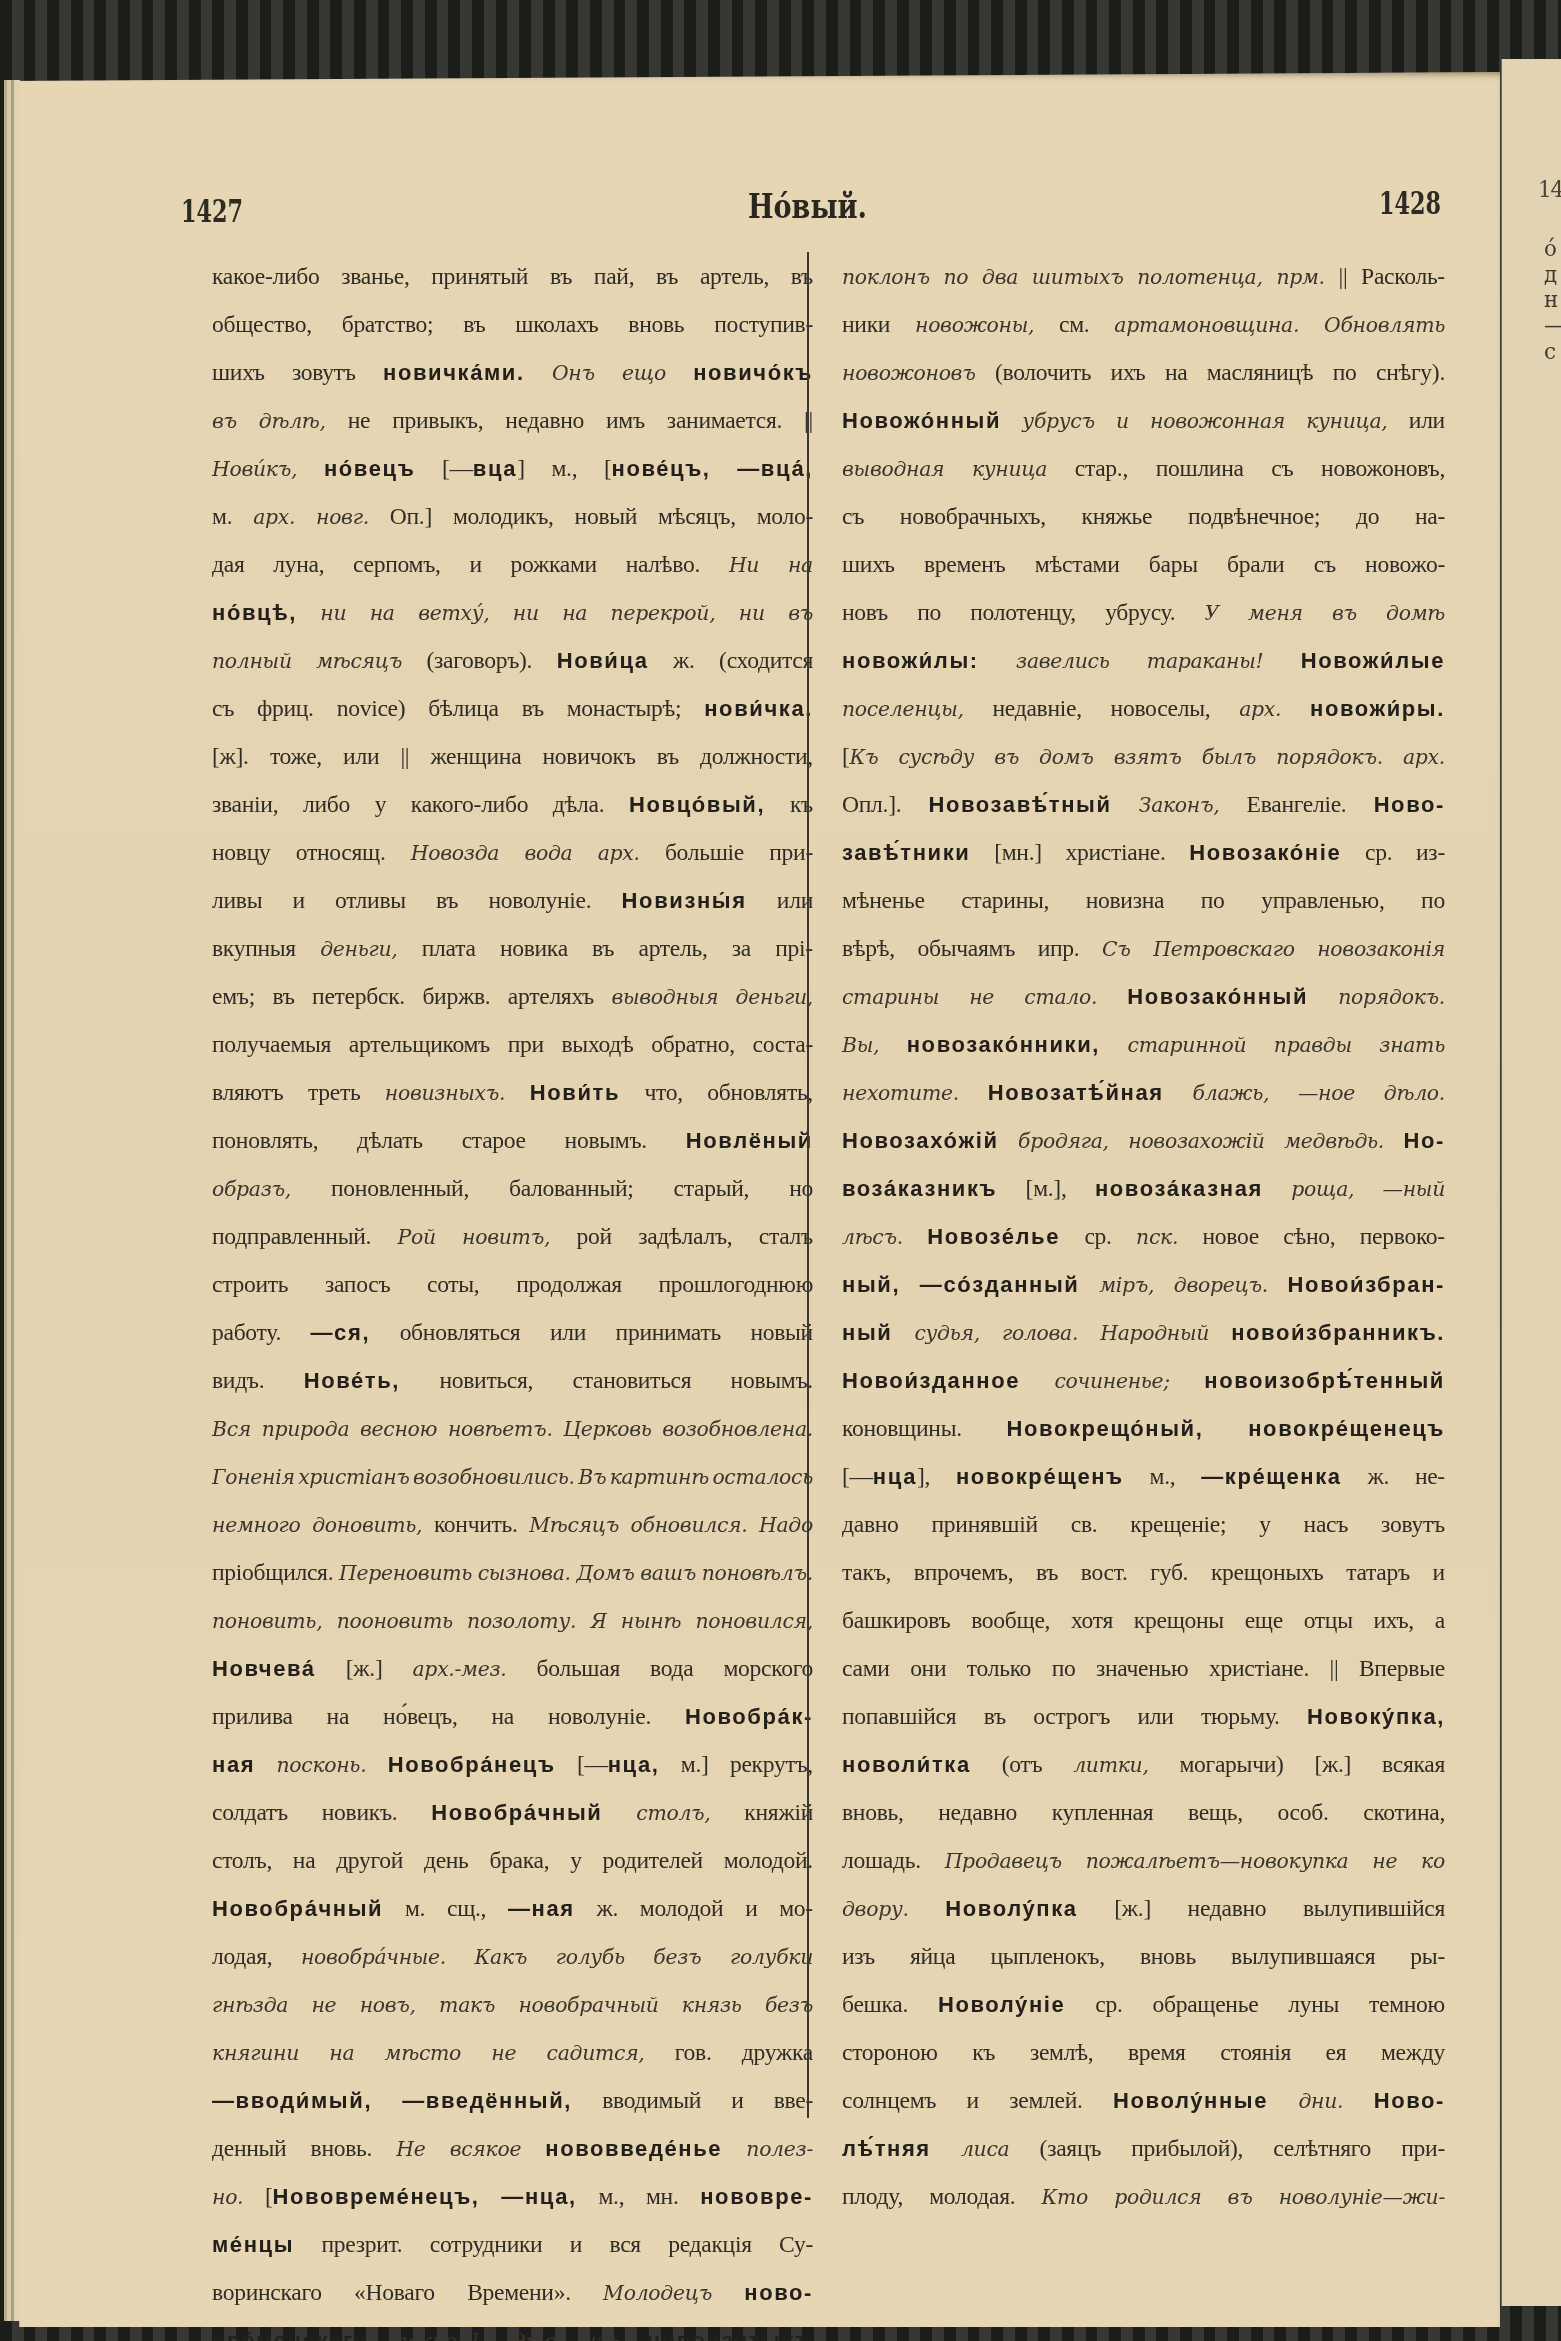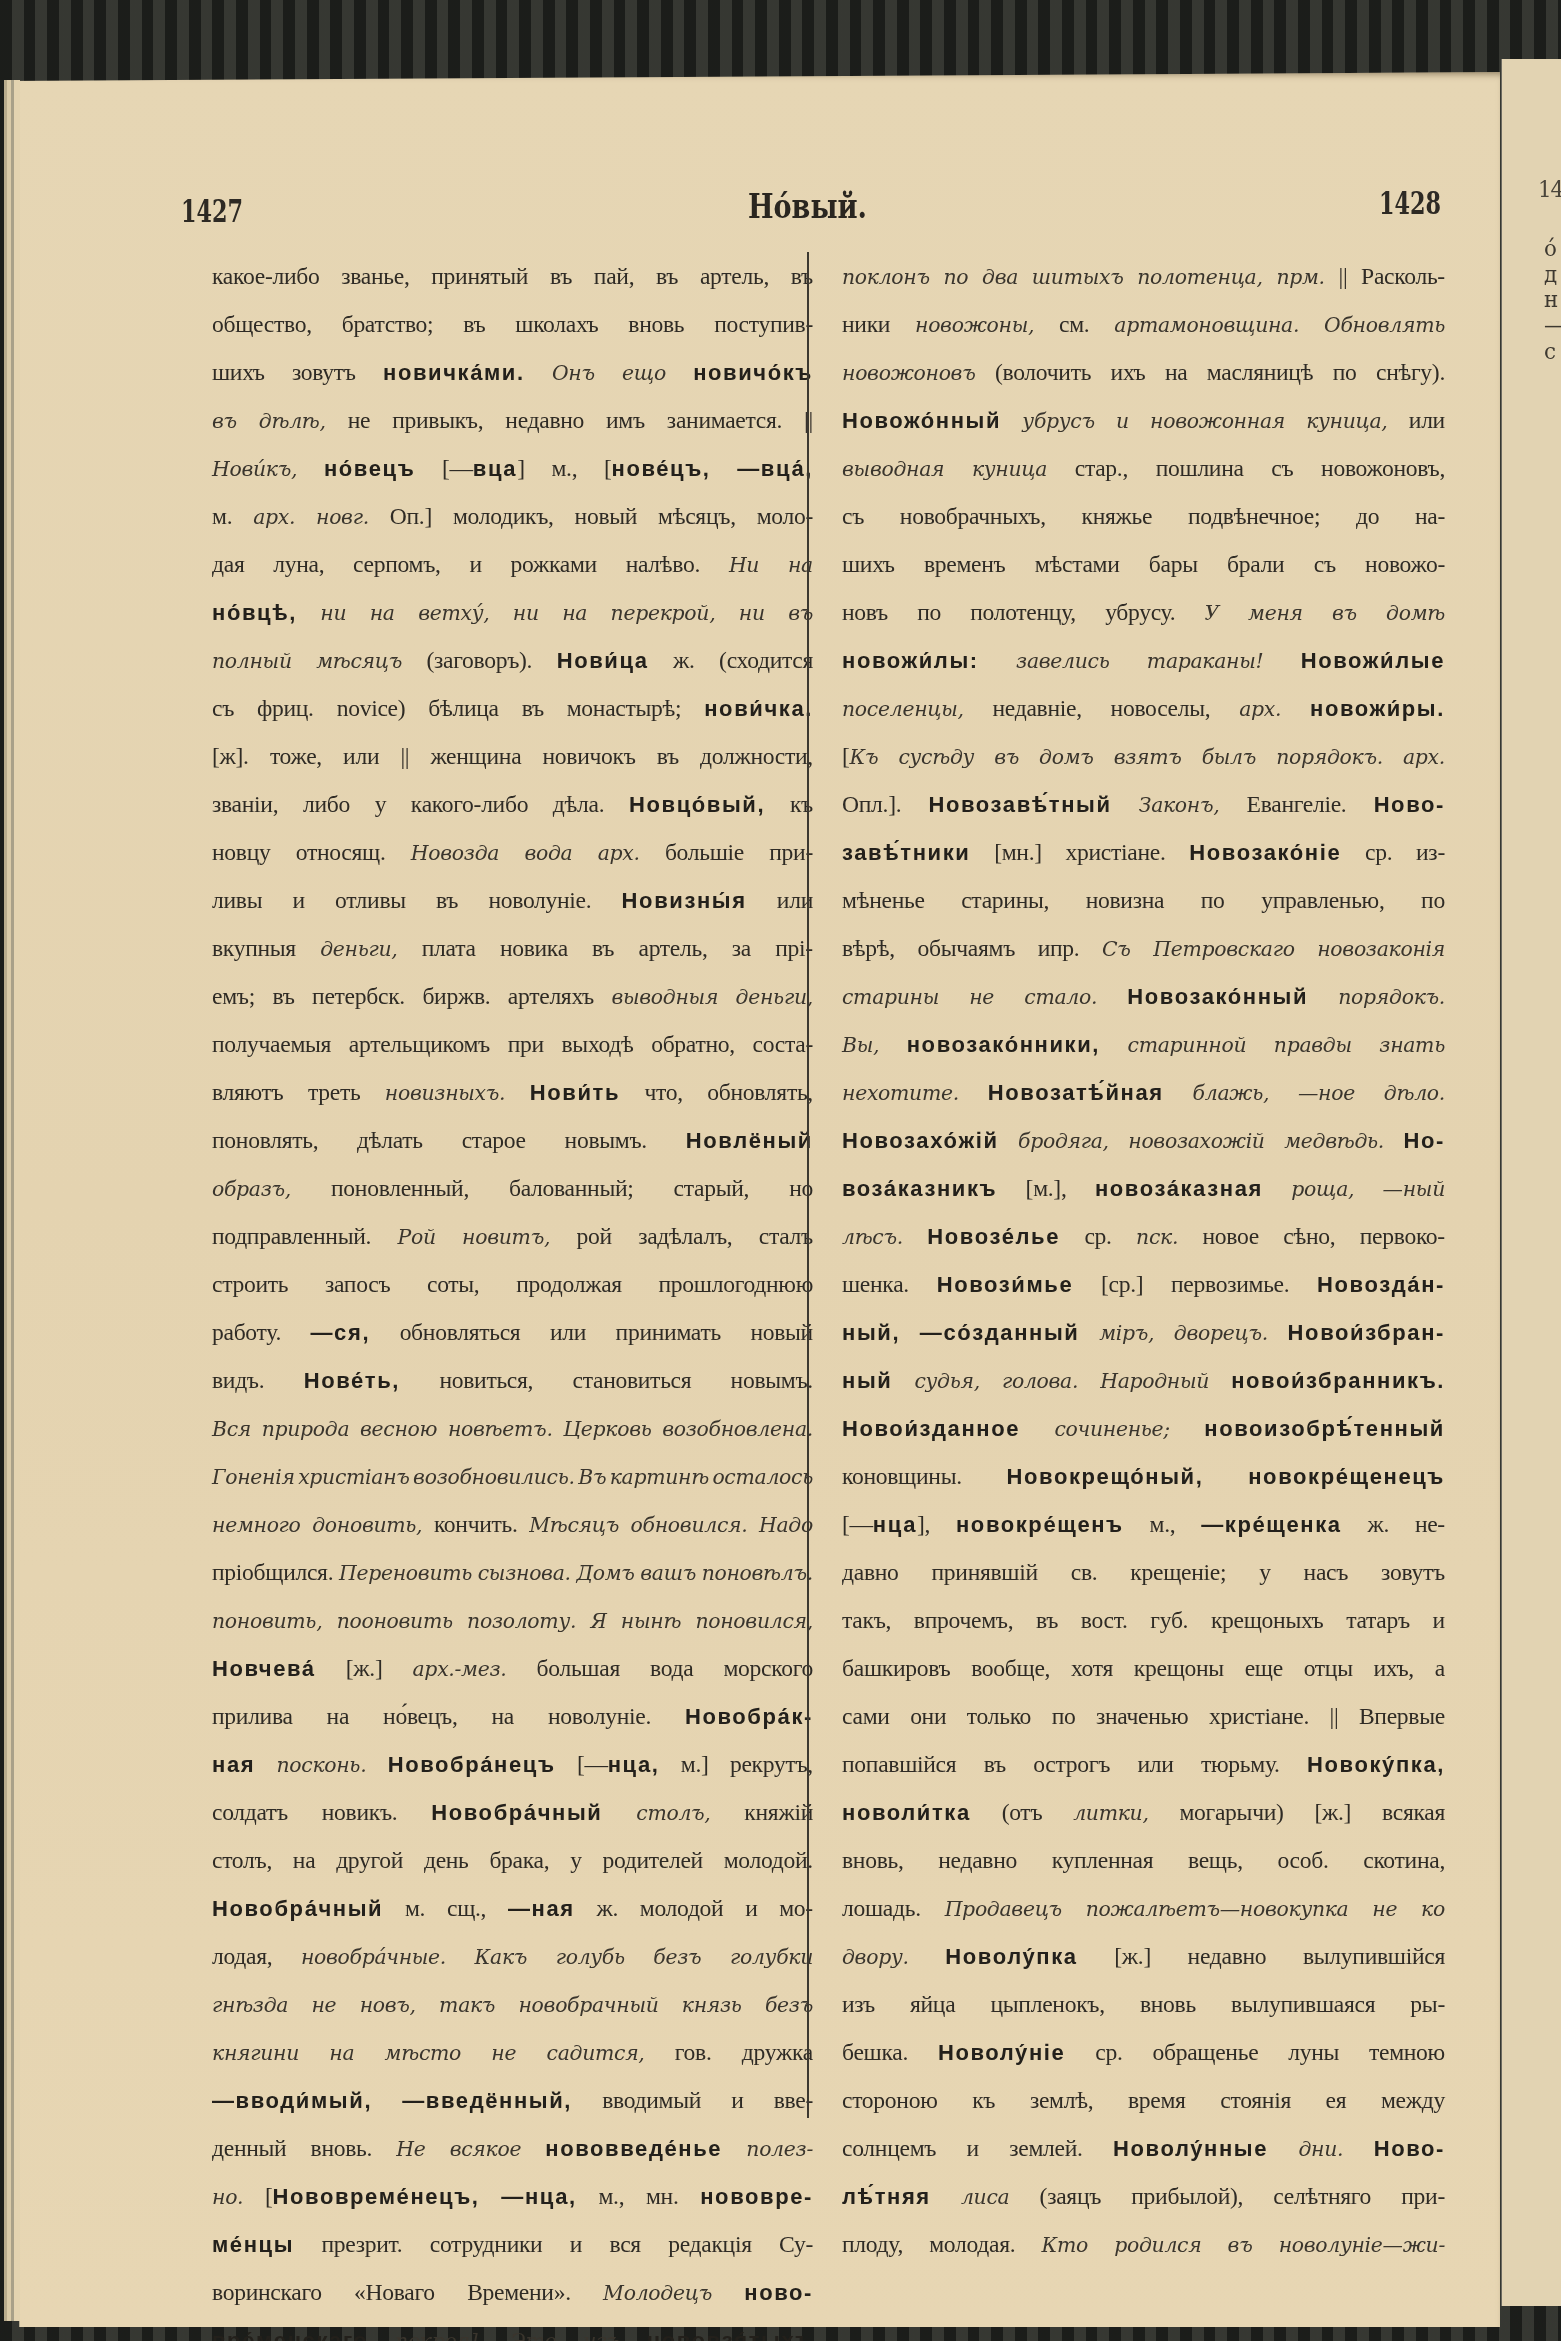--- a/index.html
+++ b/index.html
@@ -630,27 +630,20 @@
     <div class="line">
       <span class="seg"><span class="i">лѣсъ.</span></span>
       <span class="seg"><span class="b">Новозе́лье</span></span>
       <span class="seg"><span class="r">ср.</span></span>
       <span class="seg"><span class="i">пск.</span></span>
       <span class="seg"><span class="r">новое</span></span>
       <span class="seg"><span class="r">сѣно,</span></span>
       <span class="seg"><span class="r">первоко-</span></span>
     </div>
     <div class="line">
-      <span class="seg"><span class="r">шенка.</span></span>
-      <span class="seg"><span class="b">Новози́мье</span></span>
-      <span class="seg"><span class="r">[ср.]</span></span>
-      <span class="seg"><span class="r">первозимье.</span></span>
-      <span class="seg"><span class="b">Новозда́н-</span></span>
-    </div>
-    <div class="line">
       <span class="seg"><span class="b">ный,</span></span>
       <span class="seg"><span class="b">—со́зданный</span></span>
       <span class="seg"><span class="i">міръ,</span></span>
       <span class="seg"><span class="i">дворецъ.</span></span>
       <span class="seg"><span class="b">Новои́збран-</span></span>
     </div>
     <div class="line">
       <span class="seg"><span class="b">ный</span></span>
       <span class="seg"><span class="i">судья,</span></span>
       <span class="seg"><span class="i">голова.</span></span>

